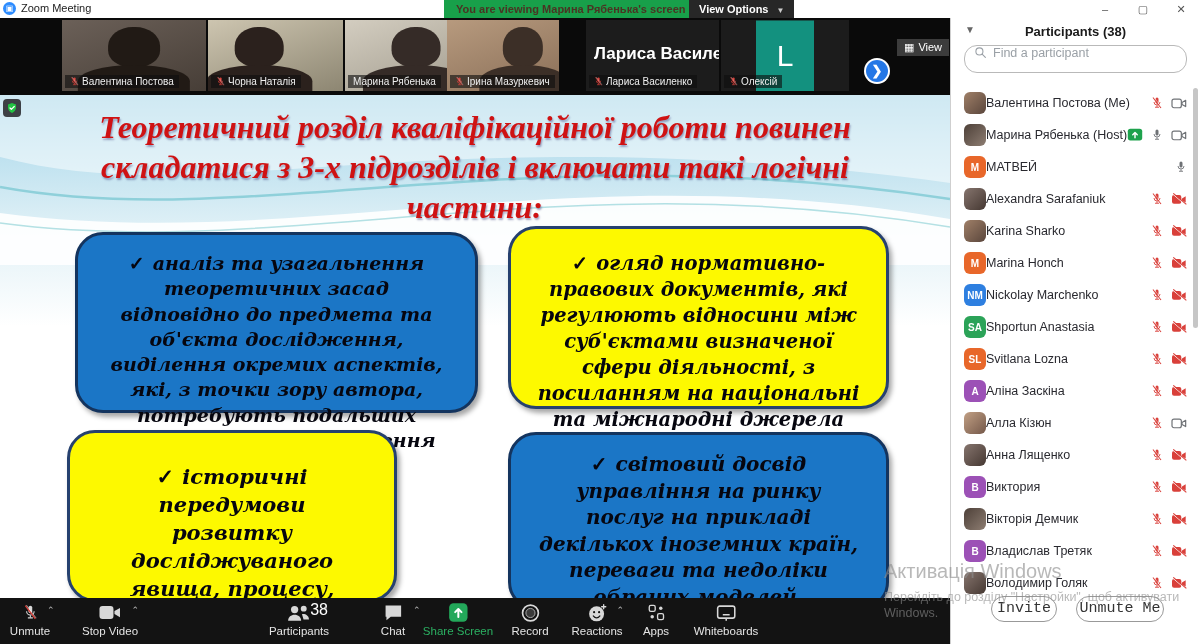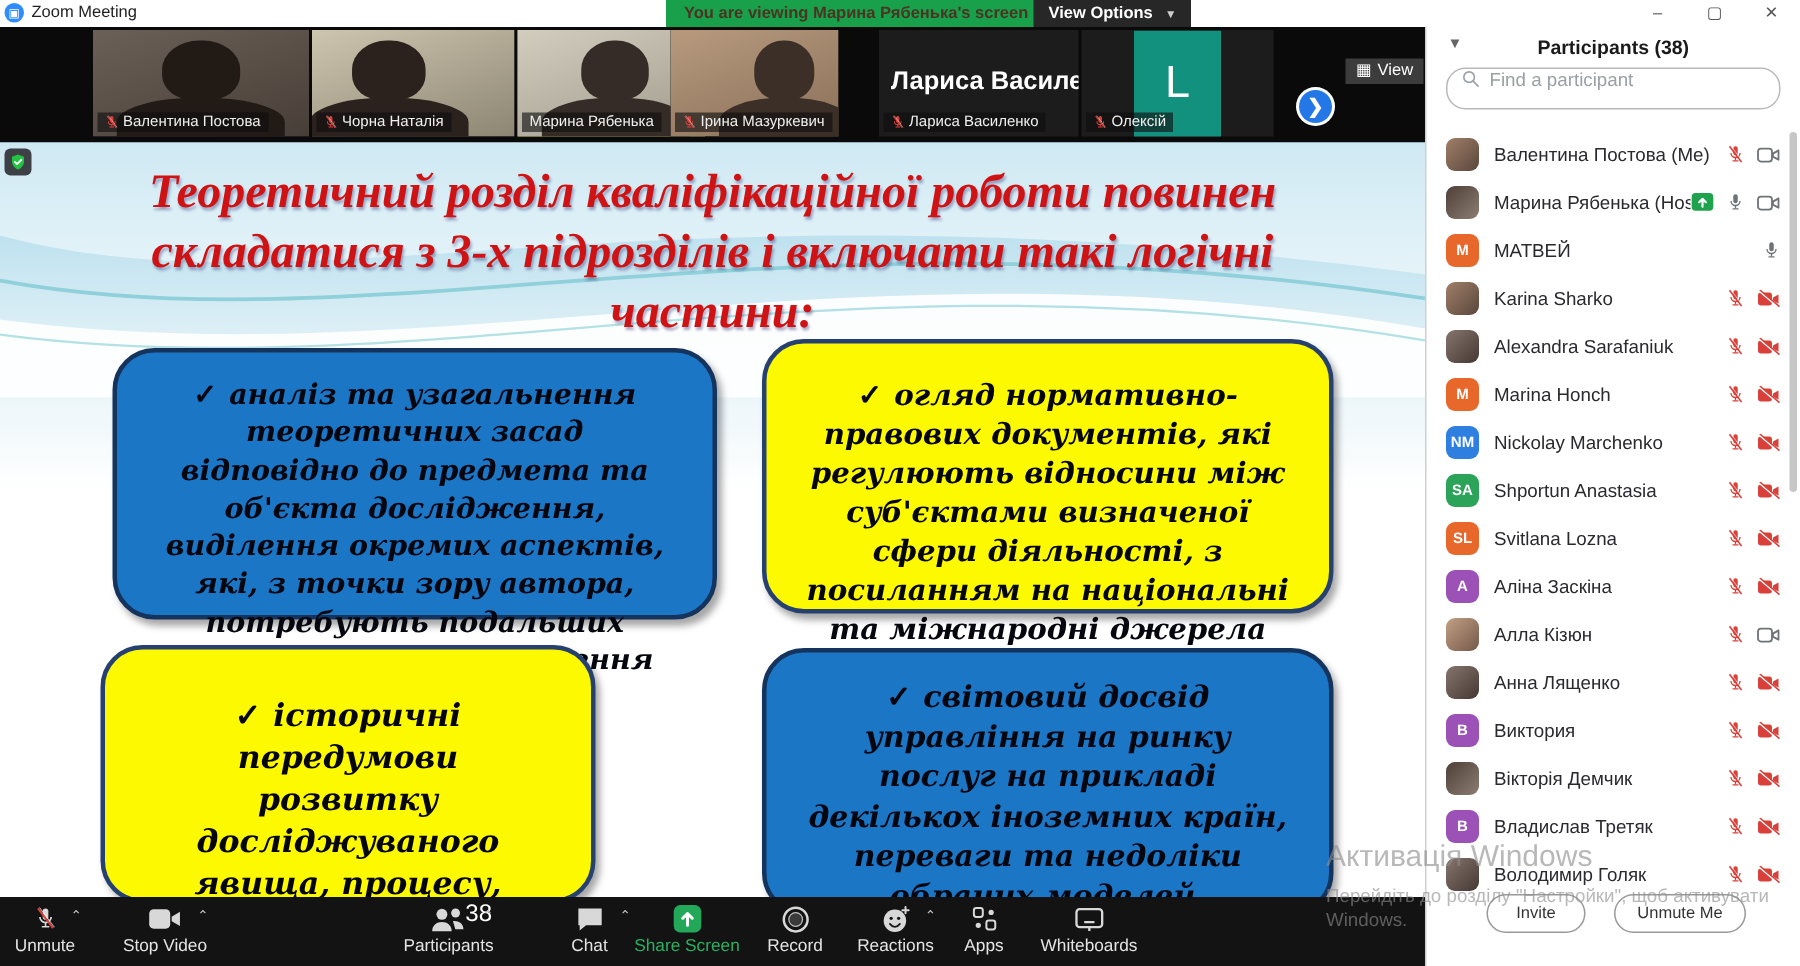--- a/index.html
+++ b/index.html
@@ -15,21 +15,21 @@
       color:#4a3423;font-size:11px;font-weight:bold;line-height:18px;}
   .viewopts{position:absolute;left:689px;top:0;height:18px;padding:0 10px;background:#272727;
       color:#fff;font-size:11px;font-weight:bold;line-height:18px;cursor:pointer;}
   .viewopts .caret{font-size:8px;margin-left:8px;color:#ccc;}
   .winctl{position:absolute;top:0px;height:18px;width:30px;text-align:center;color:#555;
       font-size:11px;line-height:18px;cursor:pointer;}
 
   
   .strip{position:absolute;top:18px;left:0;width:950px;height:77px;background:#0a0a0a;}
   .tile{position:absolute;top:2px;height:71px;background:#1c1c1c;overflow:hidden;}
-  .tile.active{outline:2px solid #aec53f;outline-offset:-2px;}
+  .tile.active{outline:2px solid #aec53f;outline-offset:-2px;padding-left:11px;}
   .tile .room{position:absolute;inset:0;}
   .p-head{position:absolute;top:10%;width:36%;height:56%;border-radius:48% 48% 42% 42%;}
   .p-body{position:absolute;bottom:-10%;width:78%;height:46%;border-radius:50% 50% 0 0;}
   .tile-badge{position:absolute;left:3px;bottom:3px;display:flex;align-items:center;gap:3px;
       background:rgba(15,15,15,.62);color:#efefef;font-size:10px;padding:1px 5px;max-width:92%;
       white-space:nowrap;overflow:hidden;}
   .tile-badge svg{width:9px;height:11px;flex:0 0 auto;}
   .tile-bigname{position:absolute;left:8px;top:24px;color:#fff;font-size:17px;font-weight:bold;
       white-space:nowrap;}
   .tile-letter{position:absolute;left:50%;top:50%;transform:translate(-50%,-50%);
@@ -75,28 +75,28 @@
   .panel-head{position:absolute;top:24px;left:0;width:100%;text-align:center;font-size:13px;
       font-weight:bold;color:#1a1a1a;}
   .panel-collapse{position:absolute;top:24px;left:14px;color:#666;font-size:10px;cursor:pointer;}
   .search{position:absolute;top:45px;left:13px;right:13px;height:26px;border:1px solid #b9b9b9;
       border-radius:13px;display:flex;align-items:flex-start;gap:6px;padding:0 9px;color:#9aa0a6;
       font-size:12.5px;background:#fff;}
   .plist{position:absolute;top:87px;left:0;right:0;height:512px;overflow:hidden;}
   .p-row{height:32px;display:flex;align-items:center;padding:0 13px;cursor:pointer;}
   .p-avatar{width:22px;height:22px;border-radius:6px;flex:0 0 auto;display:flex;align-items:center;
       justify-content:center;color:#fff;font-weight:bold;font-size:10px;overflow:hidden;}
-  .p-name{margin-left:10px;font-size:12.5px;color:#29292f;flex:1 1 auto;white-space:nowrap;
+  .p-name{font-size:12.5px;color:#29292f;flex:1 1 auto;white-space:nowrap;
       overflow:hidden;}
   .p-icons{display:flex;align-items:center;gap:8px;flex:0 0 auto;}
   .p-icons svg{display:block;}
   .pscroll{position:absolute;right:2px;top:88px;width:5px;height:240px;border-radius:3px;
       background:#c6c6c6;cursor:pointer;}
   .pfoot-btn{position:absolute;top:596px;height:24px;border:1px solid #999;border-radius:13px;
-      background:#fff;color:#333;font-size:11px;line-height:24px;text-align:center;cursor:pointer;}
+      background:#fff;color:#333;font-size:15px;line-height:24px;text-align:center;cursor:pointer;font-family:Liberation Mono, monospace;}
 
   
   .wm{position:absolute;left:884px;top:560px;width:316px;z-index:40;pointer-events:none;
       color:rgba(140,140,140,.62);}
   .wm .l1{font-size:20px;}
   .wm .l2{font-size:12.5px;margin-top:7px;line-height:1.25;}
 </style>
 </head>
 <body>
 
@@ -383,42 +383,42 @@
           </span>
         </div>
         <div class="p-row">
           <div class="p-avatar" style="background:#e8672a;">M</div>
           <span class="p-name">МАТВЕЙ</span>
           <span class="p-icons">
             <svg width="12" height="14" viewBox="0 0 24 26"><rect x="9" y="2" width="6" height="12" rx="3" fill="#6f7276"></rect><path d="M6 11a6 6 0 0 0 12 0" stroke="#6f7276" stroke-width="1.8" fill="none"></path><line x1="12" y1="17.5" x2="12" y2="21" stroke="#6f7276" stroke-width="1.8"></line><line x1="8" y1="21.5" x2="16" y2="21.5" stroke="#6f7276" stroke-width="1.8"></line>&gt;</svg>
           </span>
         </div>
         <div class="p-row">
+          <div class="p-avatar" style="background:linear-gradient(135deg,#86756e,#453832);"></div>
+          <span class="p-name">Alexandra Sarafaniuk</span>
+          <span class="p-icons">
+            <svg width="12" height="14" viewBox="0 0 24 26">
+              <rect x="9" y="2" width="6" height="12" rx="3" fill="#d9403a"></rect>
+              <path d="M6 11a6 6 0 0 0 12 0" stroke="#d9403a" stroke-width="1.8" fill="none"></path>
+              <line x1="12" y1="17.5" x2="12" y2="21" stroke="#d9403a" stroke-width="1.8"></line>
+              <line x1="8" y1="21.5" x2="16" y2="21.5" stroke="#d9403a" stroke-width="1.8"></line>
+              <line x1="4" y1="2" x2="20" y2="23" stroke="#d9403a" stroke-width="2.2"></line>
+              <line x1="5.6" y1="1" x2="21.4" y2="22" stroke="#fff" stroke-width="1" opacity=".8"></line>
+            </svg>
+            <svg width="16" height="12.8" viewBox="0 0 24 19">
+              <rect x="1.5" y="3" width="14" height="13" rx="3" fill="#d9403a"></rect>
+              <path d="M16.5 8 22 4.8v9.4L16.5 11z" fill="#d9403a"></path>
+              <line x1="2" y1="1" x2="22" y2="18" stroke="#fff" stroke-width="1.4"></line>
+              <line x1="3.4" y1="0.4" x2="23" y2="17" stroke="#d9403a" stroke-width="1.6"></line>
+            </svg>
+          </span>
+        </div>
+        <div class="p-row">
           <div class="p-avatar" style="background:linear-gradient(135deg,#a08068,#5a463c);"></div>
           <span class="p-name">Karina Sharko</span>
-          <span class="p-icons">
-            <svg width="12" height="14" viewBox="0 0 24 26">
-              <rect x="9" y="2" width="6" height="12" rx="3" fill="#d9403a"></rect>
-              <path d="M6 11a6 6 0 0 0 12 0" stroke="#d9403a" stroke-width="1.8" fill="none"></path>
-              <line x1="12" y1="17.5" x2="12" y2="21" stroke="#d9403a" stroke-width="1.8"></line>
-              <line x1="8" y1="21.5" x2="16" y2="21.5" stroke="#d9403a" stroke-width="1.8"></line>
-              <line x1="4" y1="2" x2="20" y2="23" stroke="#d9403a" stroke-width="2.2"></line>
-              <line x1="5.6" y1="1" x2="21.4" y2="22" stroke="#fff" stroke-width="1" opacity=".8"></line>
-            </svg>
-            <svg width="16" height="12.8" viewBox="0 0 24 19">
-              <rect x="1.5" y="3" width="14" height="13" rx="3" fill="#d9403a"></rect>
-              <path d="M16.5 8 22 4.8v9.4L16.5 11z" fill="#d9403a"></path>
-              <line x1="2" y1="1" x2="22" y2="18" stroke="#fff" stroke-width="1.4"></line>
-              <line x1="3.4" y1="0.4" x2="23" y2="17" stroke="#d9403a" stroke-width="1.6"></line>
-            </svg>
-          </span>
-        </div>
-        <div class="p-row">
-          <div class="p-avatar" style="background:linear-gradient(135deg,#86756e,#453832);"></div>
-          <span class="p-name">Alexandra Sarafaniuk</span>
           <span class="p-icons">
             <svg width="12" height="14" viewBox="0 0 24 26">
               <rect x="9" y="2" width="6" height="12" rx="3" fill="#d9403a"></rect>
               <path d="M6 11a6 6 0 0 0 12 0" stroke="#d9403a" stroke-width="1.8" fill="none"></path>
               <line x1="12" y1="17.5" x2="12" y2="21" stroke="#d9403a" stroke-width="1.8"></line>
               <line x1="8" y1="21.5" x2="16" y2="21.5" stroke="#d9403a" stroke-width="1.8"></line>
               <line x1="4" y1="2" x2="20" y2="23" stroke="#d9403a" stroke-width="2.2"></line>
               <line x1="5.6" y1="1" x2="21.4" y2="22" stroke="#fff" stroke-width="1" opacity=".8"></line>
             </svg>
             <svg width="16" height="12.8" viewBox="0 0 24 19">

